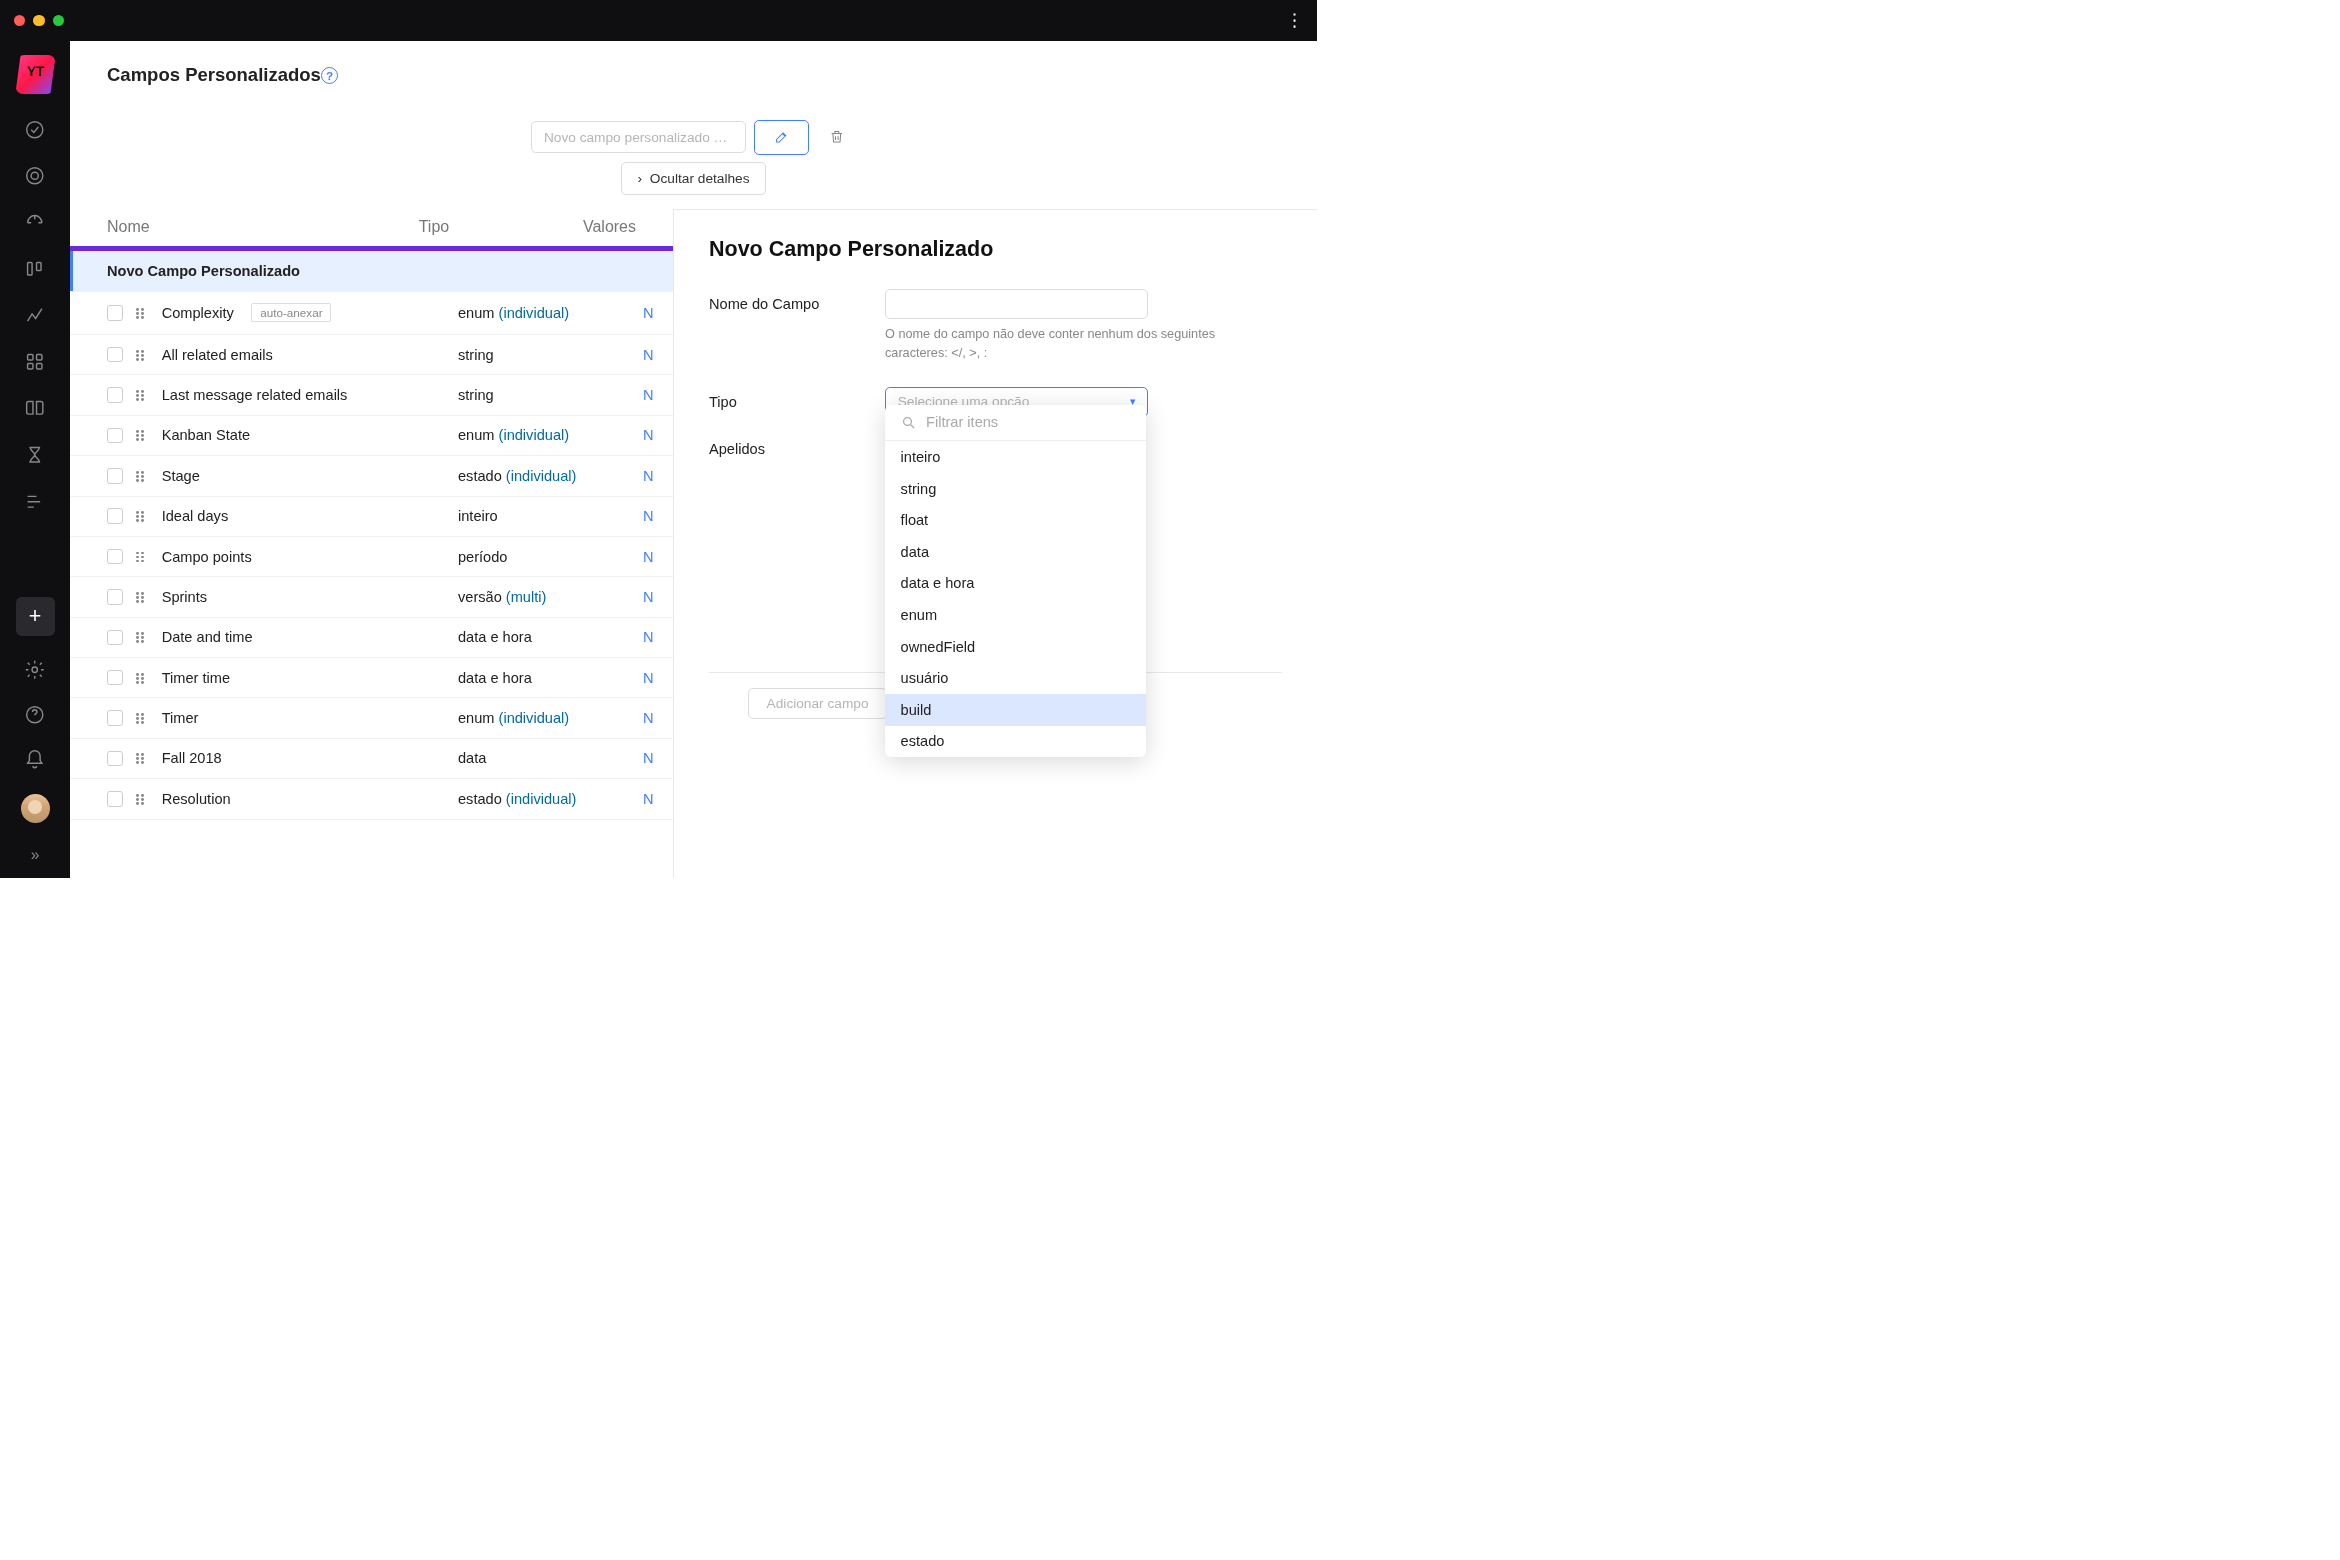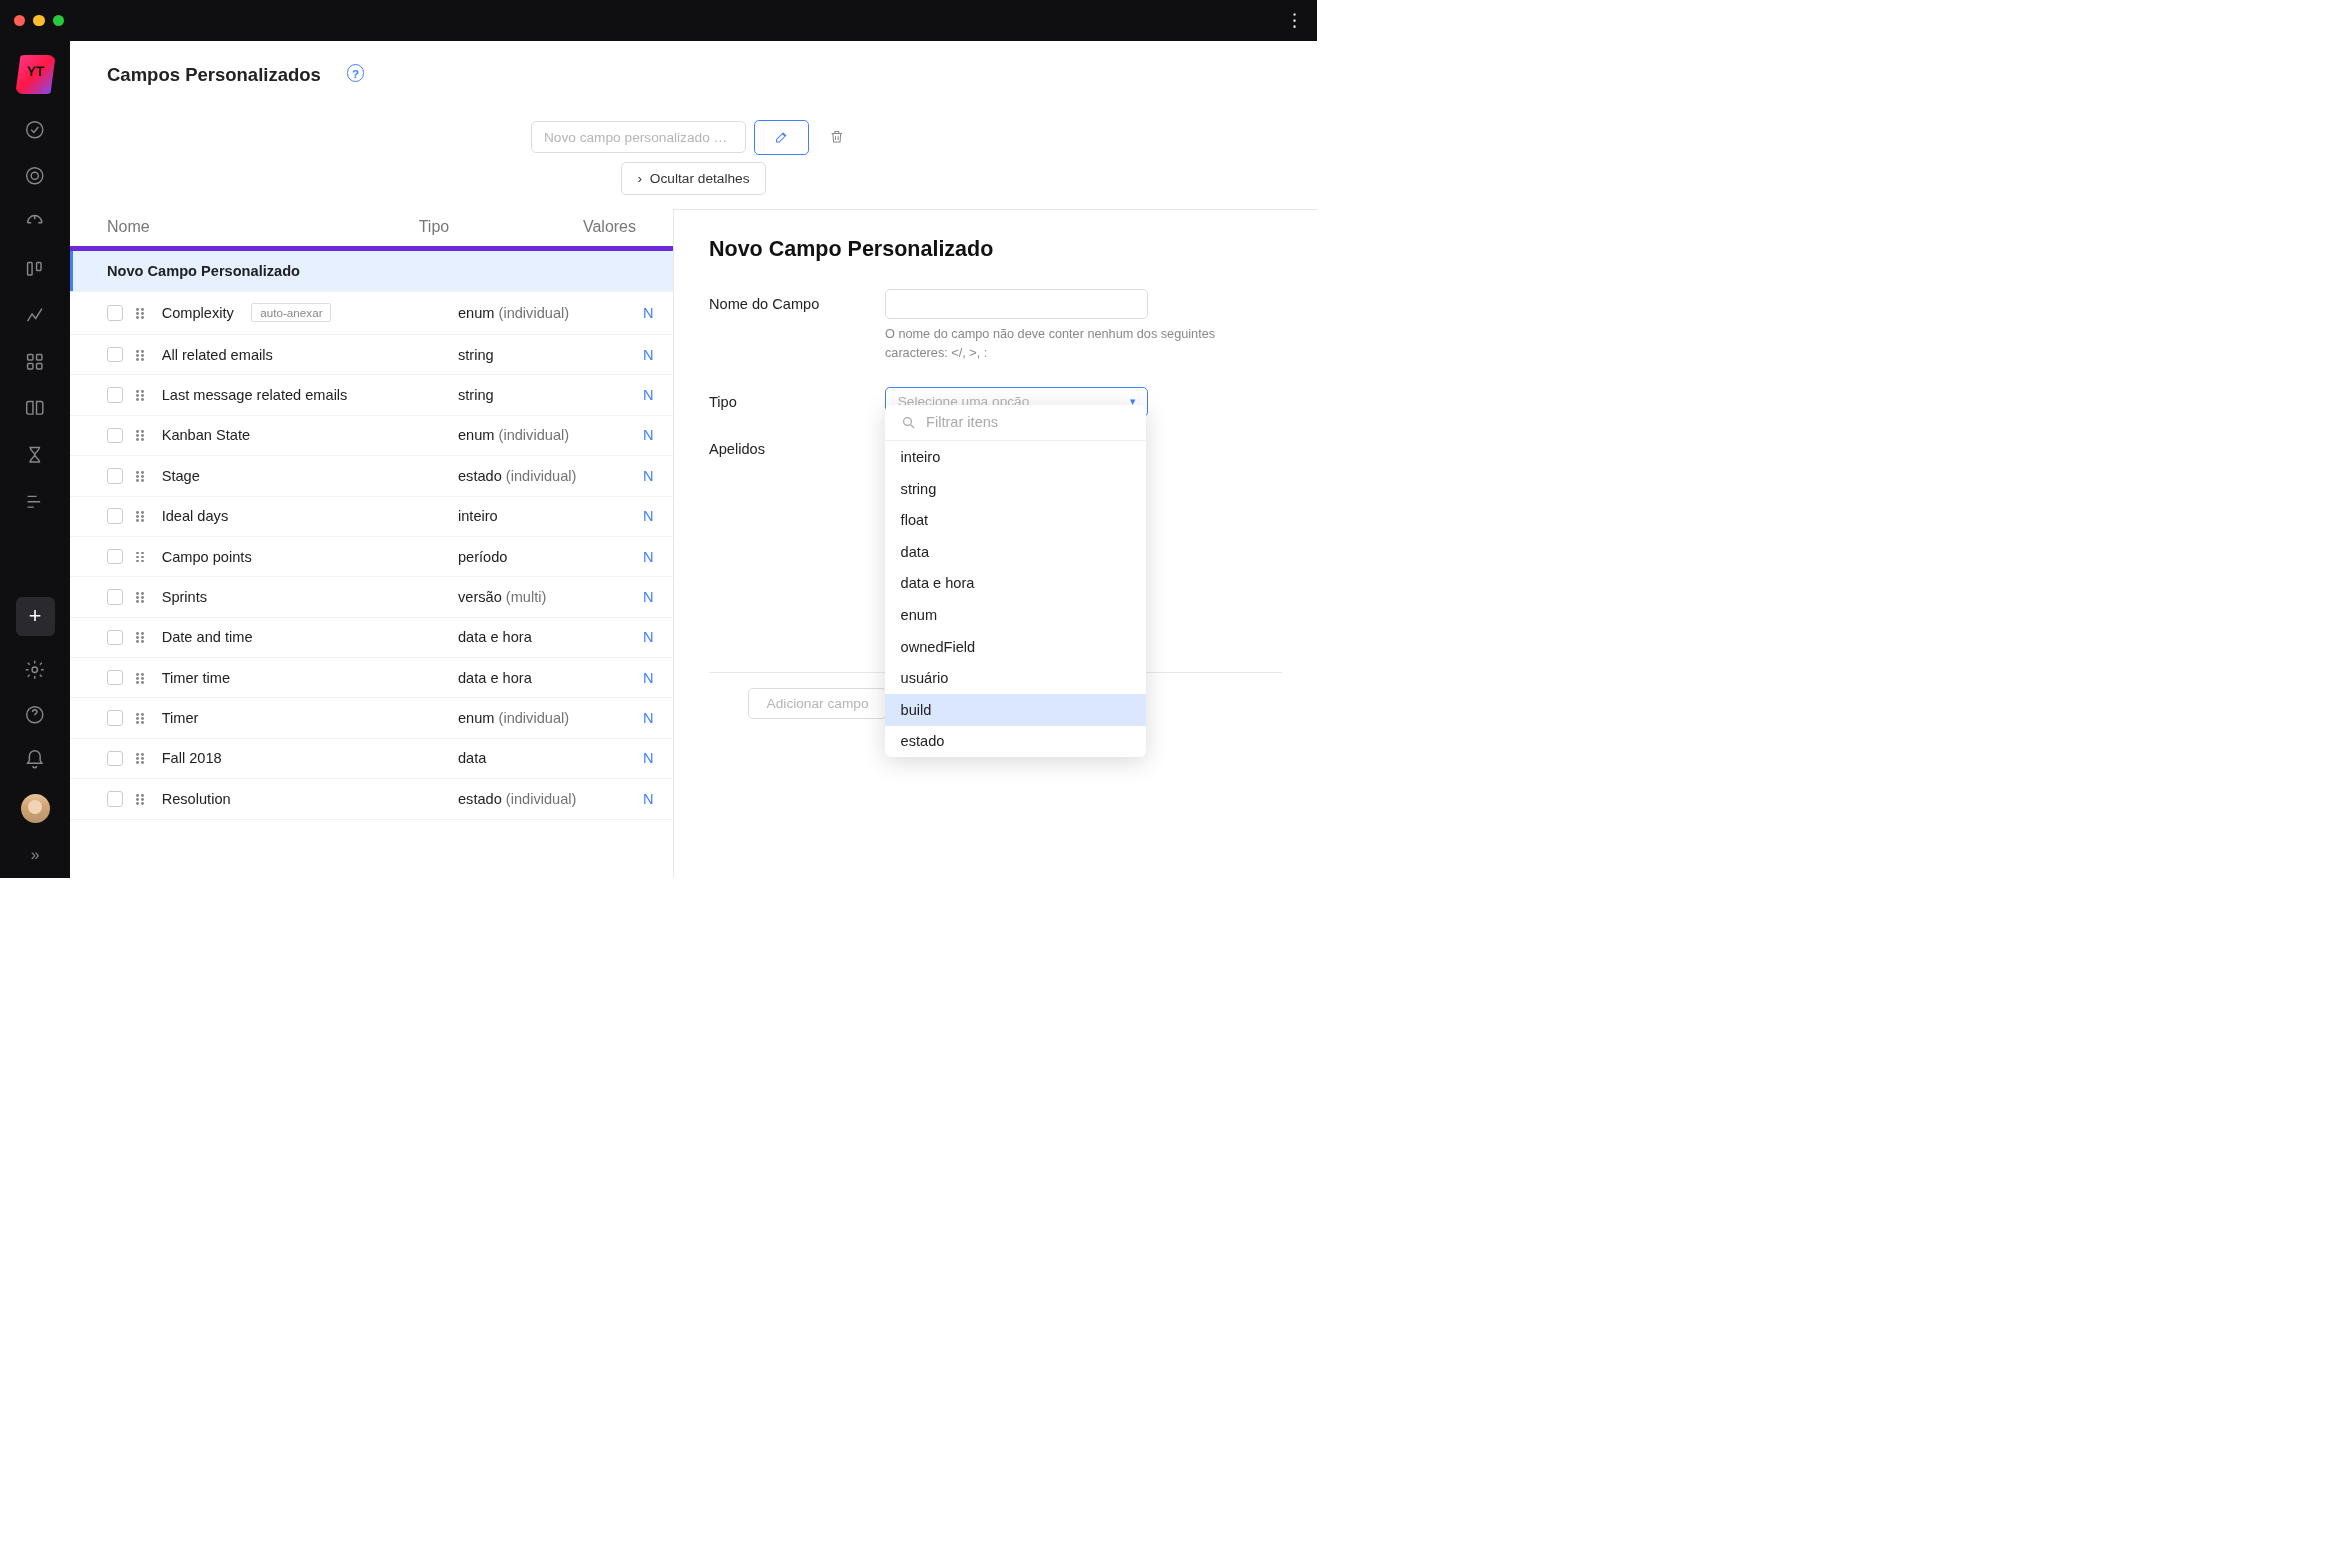--- a/index.html
+++ b/index.html
@@ -139,21 +139,22 @@
       display: flex;
       flex-direction: column;
       overflow: hidden;
       position: relative;
     }
     .header {
       padding: 23.4px 37px 0;
     }
     .header-title-row {
       display: flex;
-      gap: 26px;
+      align-items: center;
+      gap: 0;
       margin-bottom: 19.5px;
     }
     .header-title {
       font-size: 18.5px;
       font-weight: 600;
       color: #222;
     }
     .help-icon {
       width: 17.6px;
       height: 17.6px;
@@ -341,21 +342,21 @@
       border: 1px solid #ddd;
       border-radius: 2px;
       margin-left: 3.9px;
     }
     .row-type {
       width: 185px;
       font-size: 14.6px;
       color: #222;
     }
     .type-qual {
-      color: #737373;
+      color: #0369a1;
     }
     .row-values {
       font-size: 14.6px;
       color: #4080ff;
       white-space: nowrap;
       overflow: hidden;
       text-overflow: ellipsis;
     }
     .details-panel {
       width: 644px;

